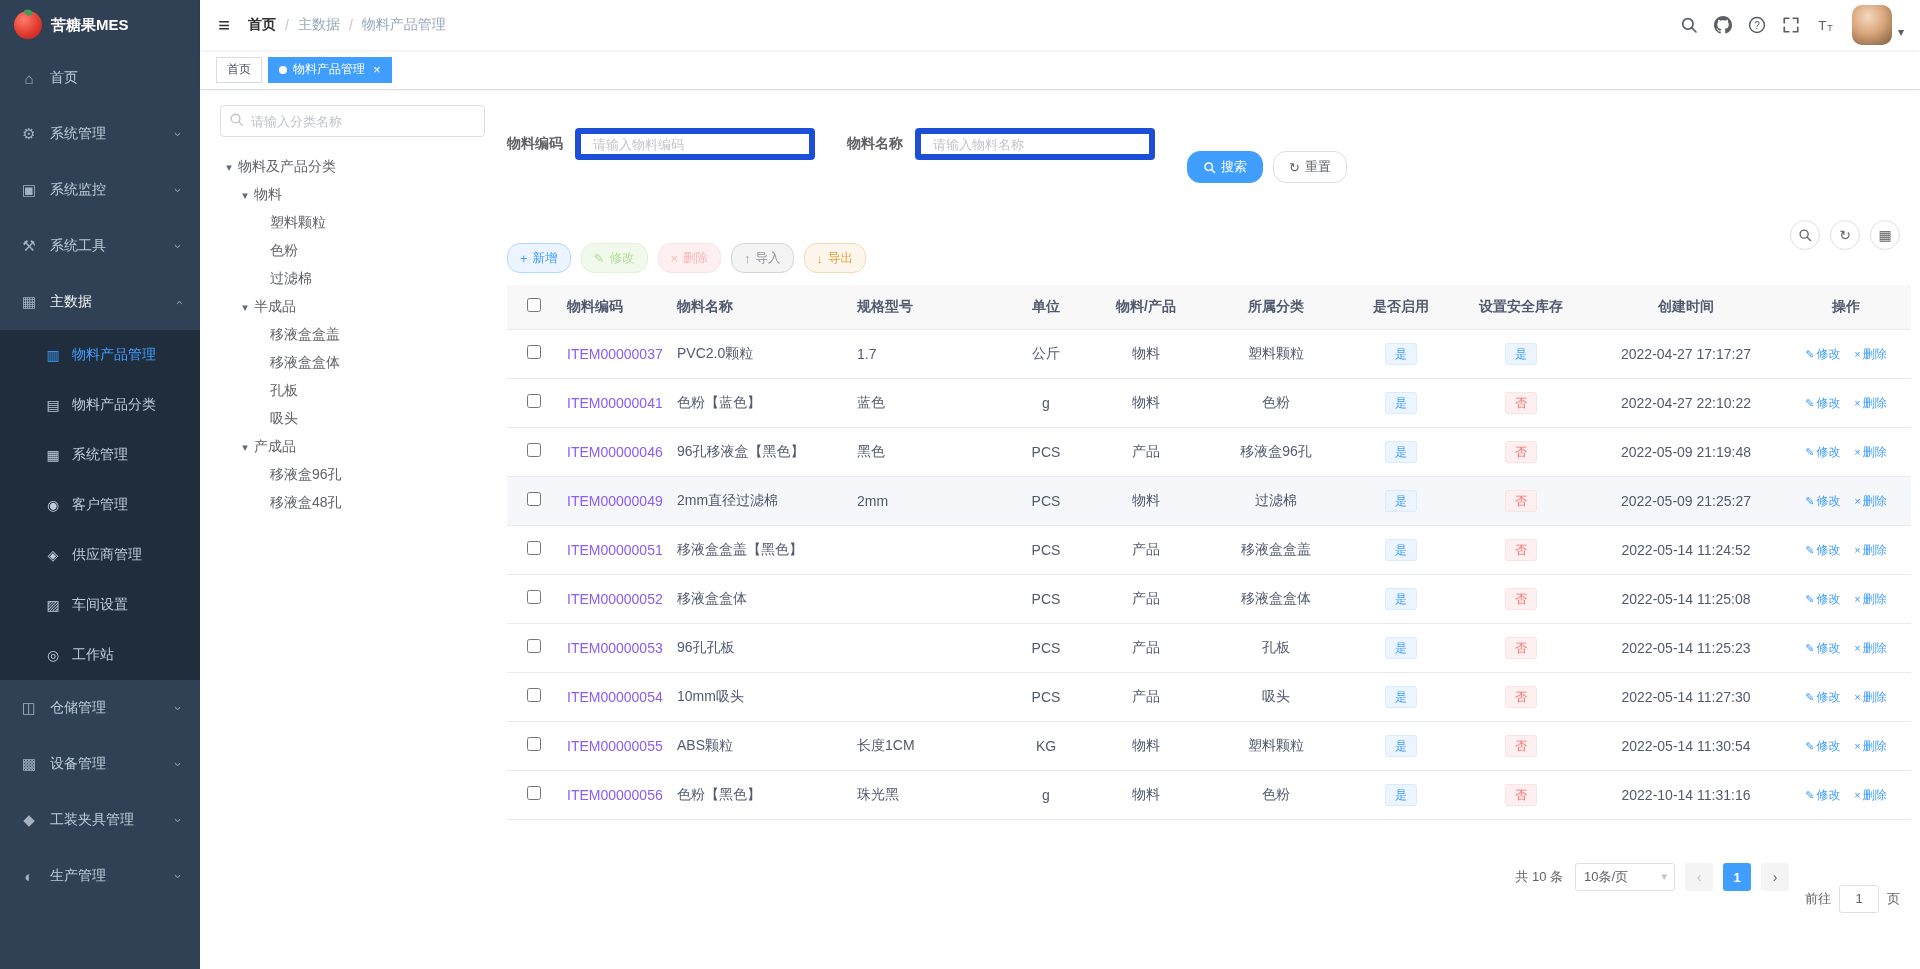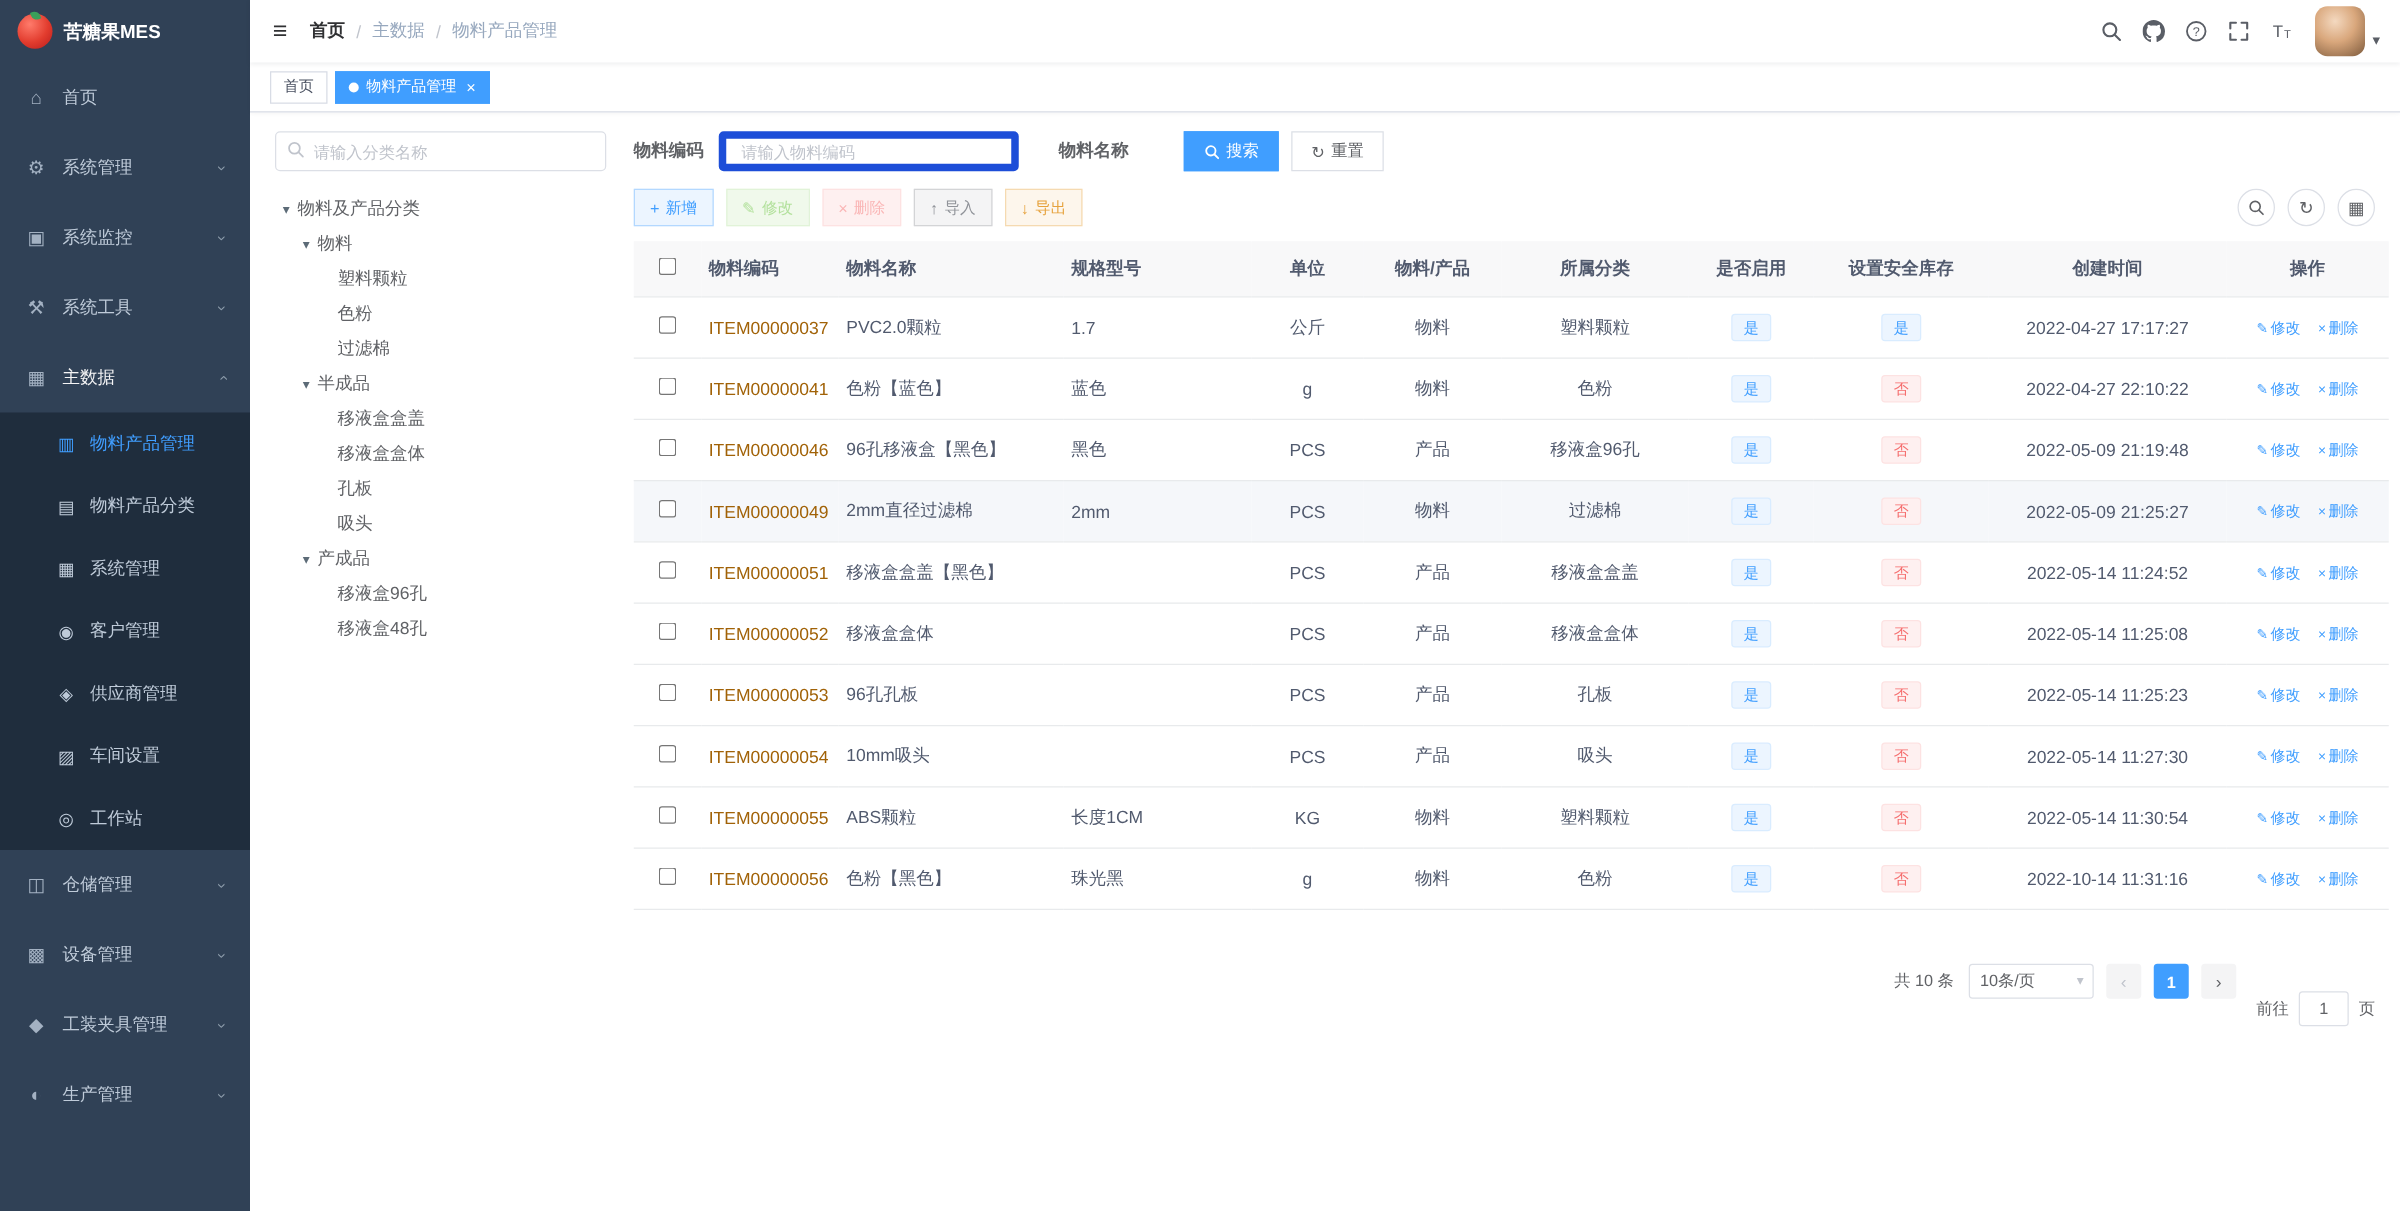--- a/index.html
+++ b/index.html
@@ -86,22 +86,22 @@
 
   .filter-row { display:flex; align-items:center; }
   .f-label { font-weight:700; color:#606266; margin-right:12px; white-space:nowrap; }
   .f-input { width:240px; height:32px; border:6px solid #1d4ed8; border-radius:4px;
     padding:0 12px; font-size:13px; color:#606266; outline:none;
     font-family:"Liberation Sans","DejaVu Sans",sans-serif; }
   .f-input::placeholder { color:#c0c4cc; }
   .f-group + .f-group { margin-left:32px; }
   .f-group { display:flex; align-items:center; }
   .btn { display:inline-flex; align-items:center; justify-content:center; height:32px;
-    border-radius:0; padding:0 15px; font-size:13px; cursor:pointer; border:1px solid transparent;
-    white-space:nowrap; }
+    border-radius:13px; padding:0 15px; font-size:13px; cursor:pointer; border:1px solid transparent;
+    white-space:nowrap;margin-top:46px; }
   .btn .b-ic { margin-right:5px; font-size:13px; }
   .btn .b-ic svg { width:13px; height:13px; display:block; }
   .btn-primary { background:#409eff; border-color:#409eff; color:#fff; margin-left:32px; }
   .btn-default { background:#fff; border-color:#dcdfe6; color:#606266; margin-left:10px; }
 
   .toolbar-row { margin-top:14px; display:flex; align-items:center; }
   .btn-sm { height:30px; padding:0 12px; font-size:12.5px; margin-right:10px; }
   .btn-primary-plain { background:#ecf5ff; border-color:#b3d8ff; color:#409eff; }
   .btn-success-plain { background:#f0f9eb; border-color:#e1f3d8; color:#b3e19d; }
   .btn-danger-plain  { background:#fef0f0; border-color:#fde2e2; color:#fab6b6; }
@@ -112,21 +112,21 @@
     display:flex; align-items:center; justify-content:center; color:#606266; cursor:pointer; font-size:14px; }
   .circle-btn svg { width:14px; height:14px; }
 
   
   table { width:100%; border-collapse:collapse; margin-top:12px; table-layout:fixed; }
   thead th { background:#f8f8f9; color:#515a6e; font-weight:700; font-size:14px; height:44px;
     border-bottom:1px solid #e8eaec; padding:0 6px; }
   tbody td { height:49px; border-bottom:1px solid #e8eaec; color:#515a6e; font-size:14px; padding:0 6px; }
   .al { text-align:left; }  .ac { text-align:center; }
   tbody tr.row-hover { background:#f5f7fa; }
-  .link { color:#a16207; cursor:pointer; text-decoration:none; }
+  .link { color:#8b5cf6; cursor:pointer; text-decoration:none; }
   .cb { width:14px; height:14px; cursor:pointer; accent-color:#409eff; }
   .tag { display:inline-block; height:22px; line-height:20px; padding:0 9px; font-size:12px;
     border-radius:3px; border:1px solid; }
   .tag-blue { color:#409eff; background:#ecf5ff; border-color:#d9ecff; }
   .tag-red  { color:#f56c6c; background:#fef0f0; border-color:#fde2e2; }
   .op { color:#409eff; font-size:12px; cursor:pointer; text-decoration:none; white-space:nowrap; }
   .op + .op { margin-left:10px; }
   .op .op-ic { font-size:11px; margin-right:2px; }
 
   
@@ -365,20 +365,21 @@
 
       <div class="table-panel">
 
         <div class="filter-row">
           <div class="f-group">
             <span class="f-label">物料编码</span>
             <input class="f-input" type="text" placeholder="请输入物料编码" style="">
           </div>
           <div class="f-group">
             <span class="f-label">物料名称</span>
+            <input class="f-input" type="text" placeholder="请输入物料名称" style="">
           </div>
           <button class="btn btn-primary">
             <span class="b-ic">
               <svg viewBox="0 0 16 16">
                   <circle cx="7" cy="7" r="4.6" fill="none" stroke="currentColor" stroke-width="1.8"></circle>
                   <line x1="10.6" y1="10.6" x2="14.2" y2="14.2" stroke="currentColor" stroke-width="1.8" stroke-linecap="round"></line>
                 </svg>
             </span>
             <span>搜索</span>
           </button>

